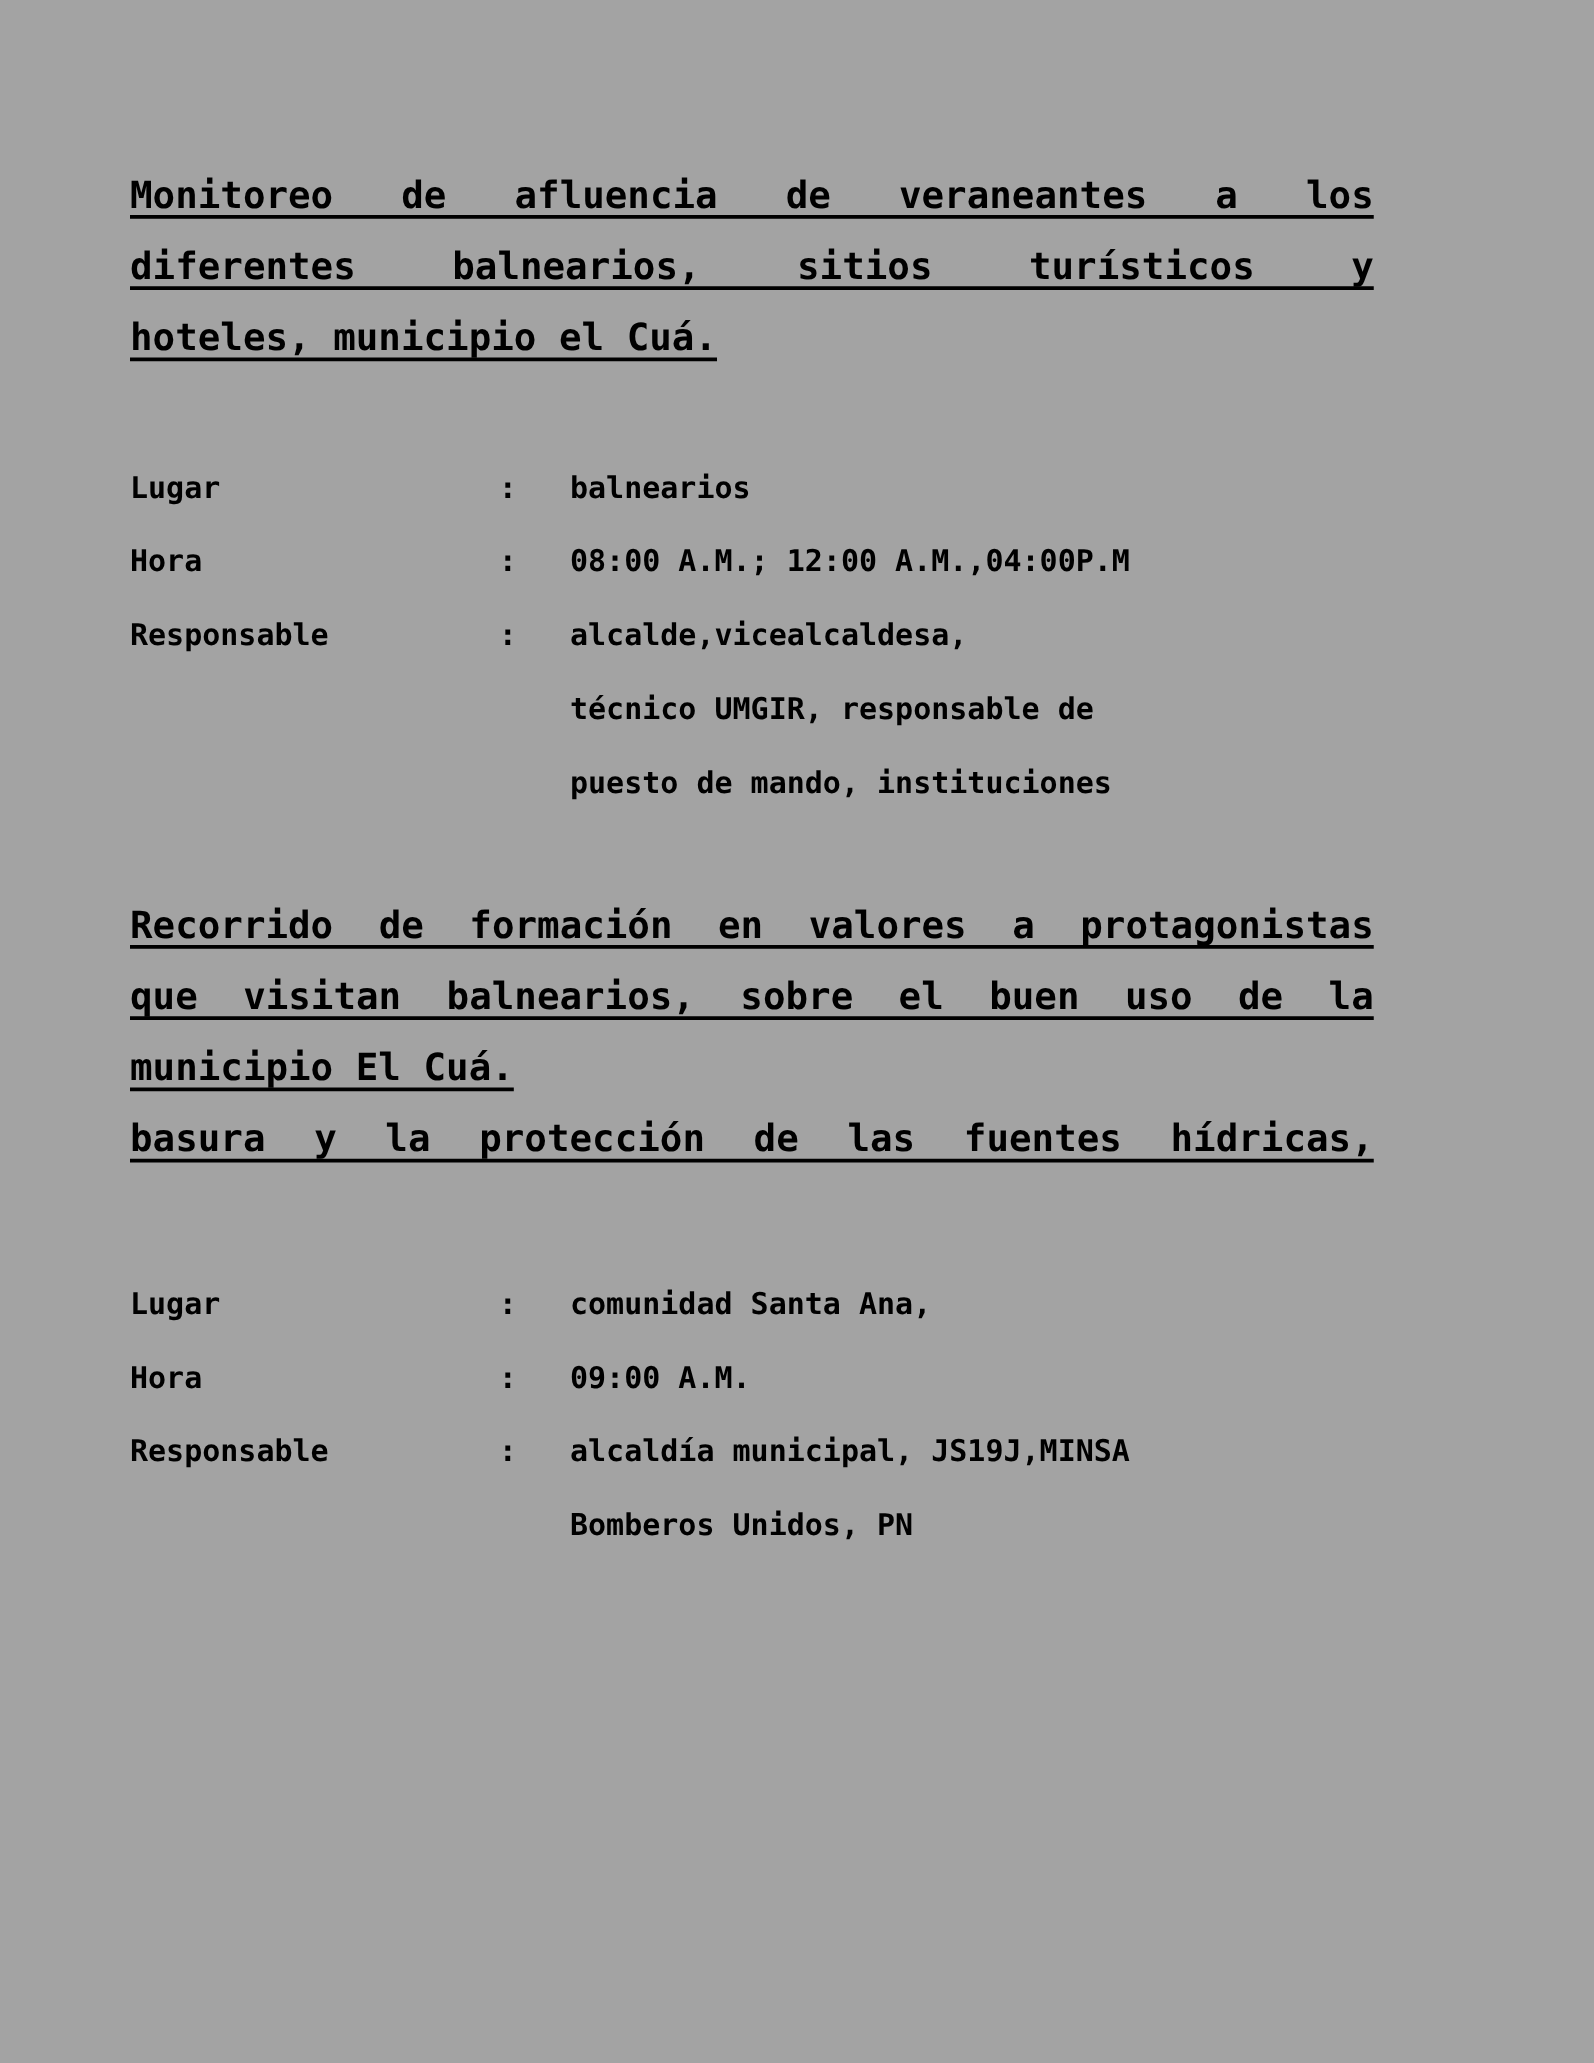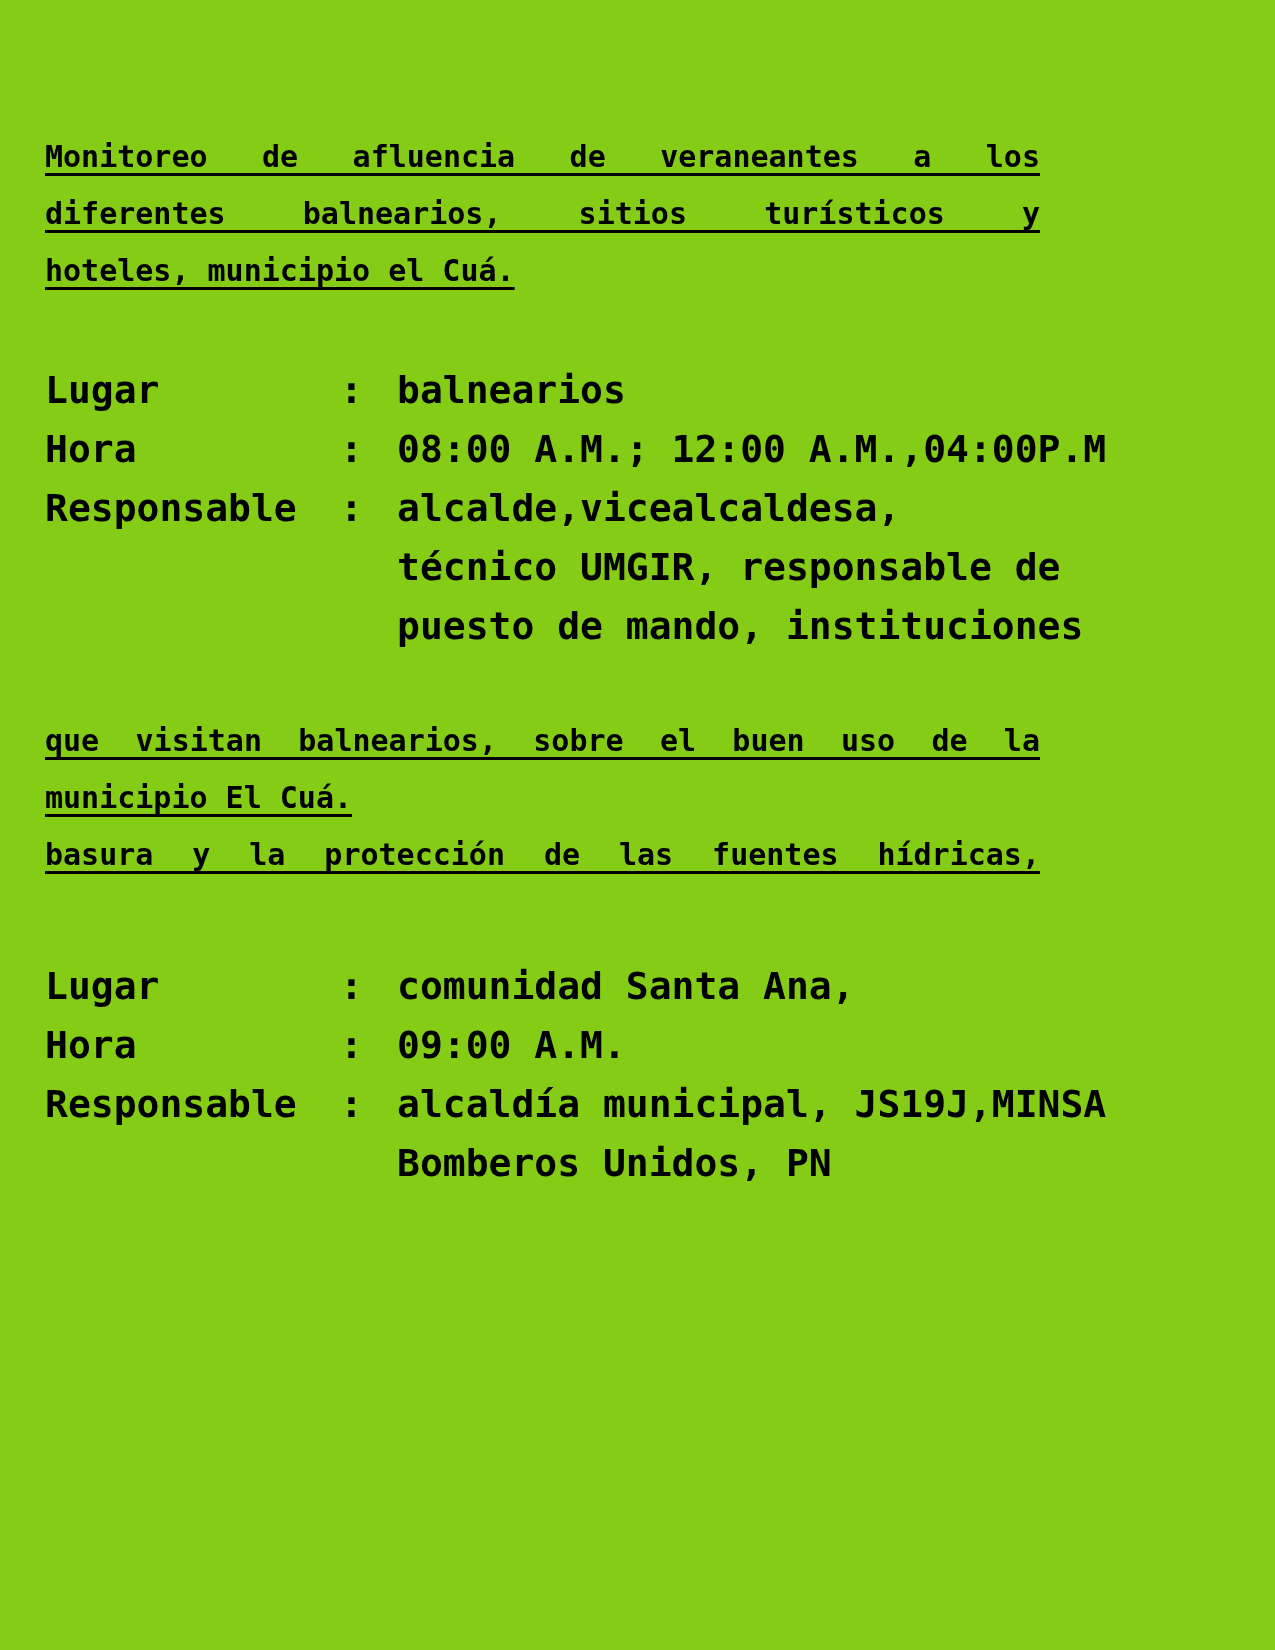--- a/index.html
+++ b/index.html
@@ -16,23 +16,23 @@
     color: #000000;
     -webkit-font-smoothing: antialiased;
   }
 
   .page {
     position: absolute;
     left: 0;
     top: 0;
     width: 1275px;
     height: 1650px;
-    background: #84cc16;
+    background: #a3a3a3;
     box-sizing: border-box;
-    padding: 128px 168px 0 45px;
+    padding: 128px 168px 0 104px;
   }
 
   
   .doc-heading {
     font-size: 30px;
     font-weight: bold;
     line-height: 57px;
     letter-spacing: 0px;
     margin: 0;
     text-align: justify;
@@ -55,21 +55,21 @@
   .gap-lg { height: 62px; }
   .gap-xl { height: 74px; }
 
   
   .detail-block {
     width: 1000px;
   }
   .detail-row {
     display: flex;
     align-items: baseline;
-    font-size: 38px;
+    font-size: 24px;
     font-weight: bold;
     line-height: 59px;
     white-space: nowrap;
   }
   .detail-label {
     width: 295px;
     flex: 0 0 295px;
   }
   .detail-colon {
     width: 57px;
@@ -129,20 +129,21 @@
       </div>
 
     </div>
   </div>
 
   <div class="gap-md"></div>
 
   <div>
 
     <div class="doc-heading">
+      <span class="hline">Recorrido de formación en valores a protagonistas</span>
       <span class="hline">que visitan balnearios, sobre el buen uso de la</span>
       <span class="hline last">municipio El Cuá.</span>
       <span class="hline">basura y la protección de las fuentes hídricas,</span>
     </div>
 
     <div class="gap-xl"></div>
 
     <div class="detail-block">
 
       <div class="detail-row">

